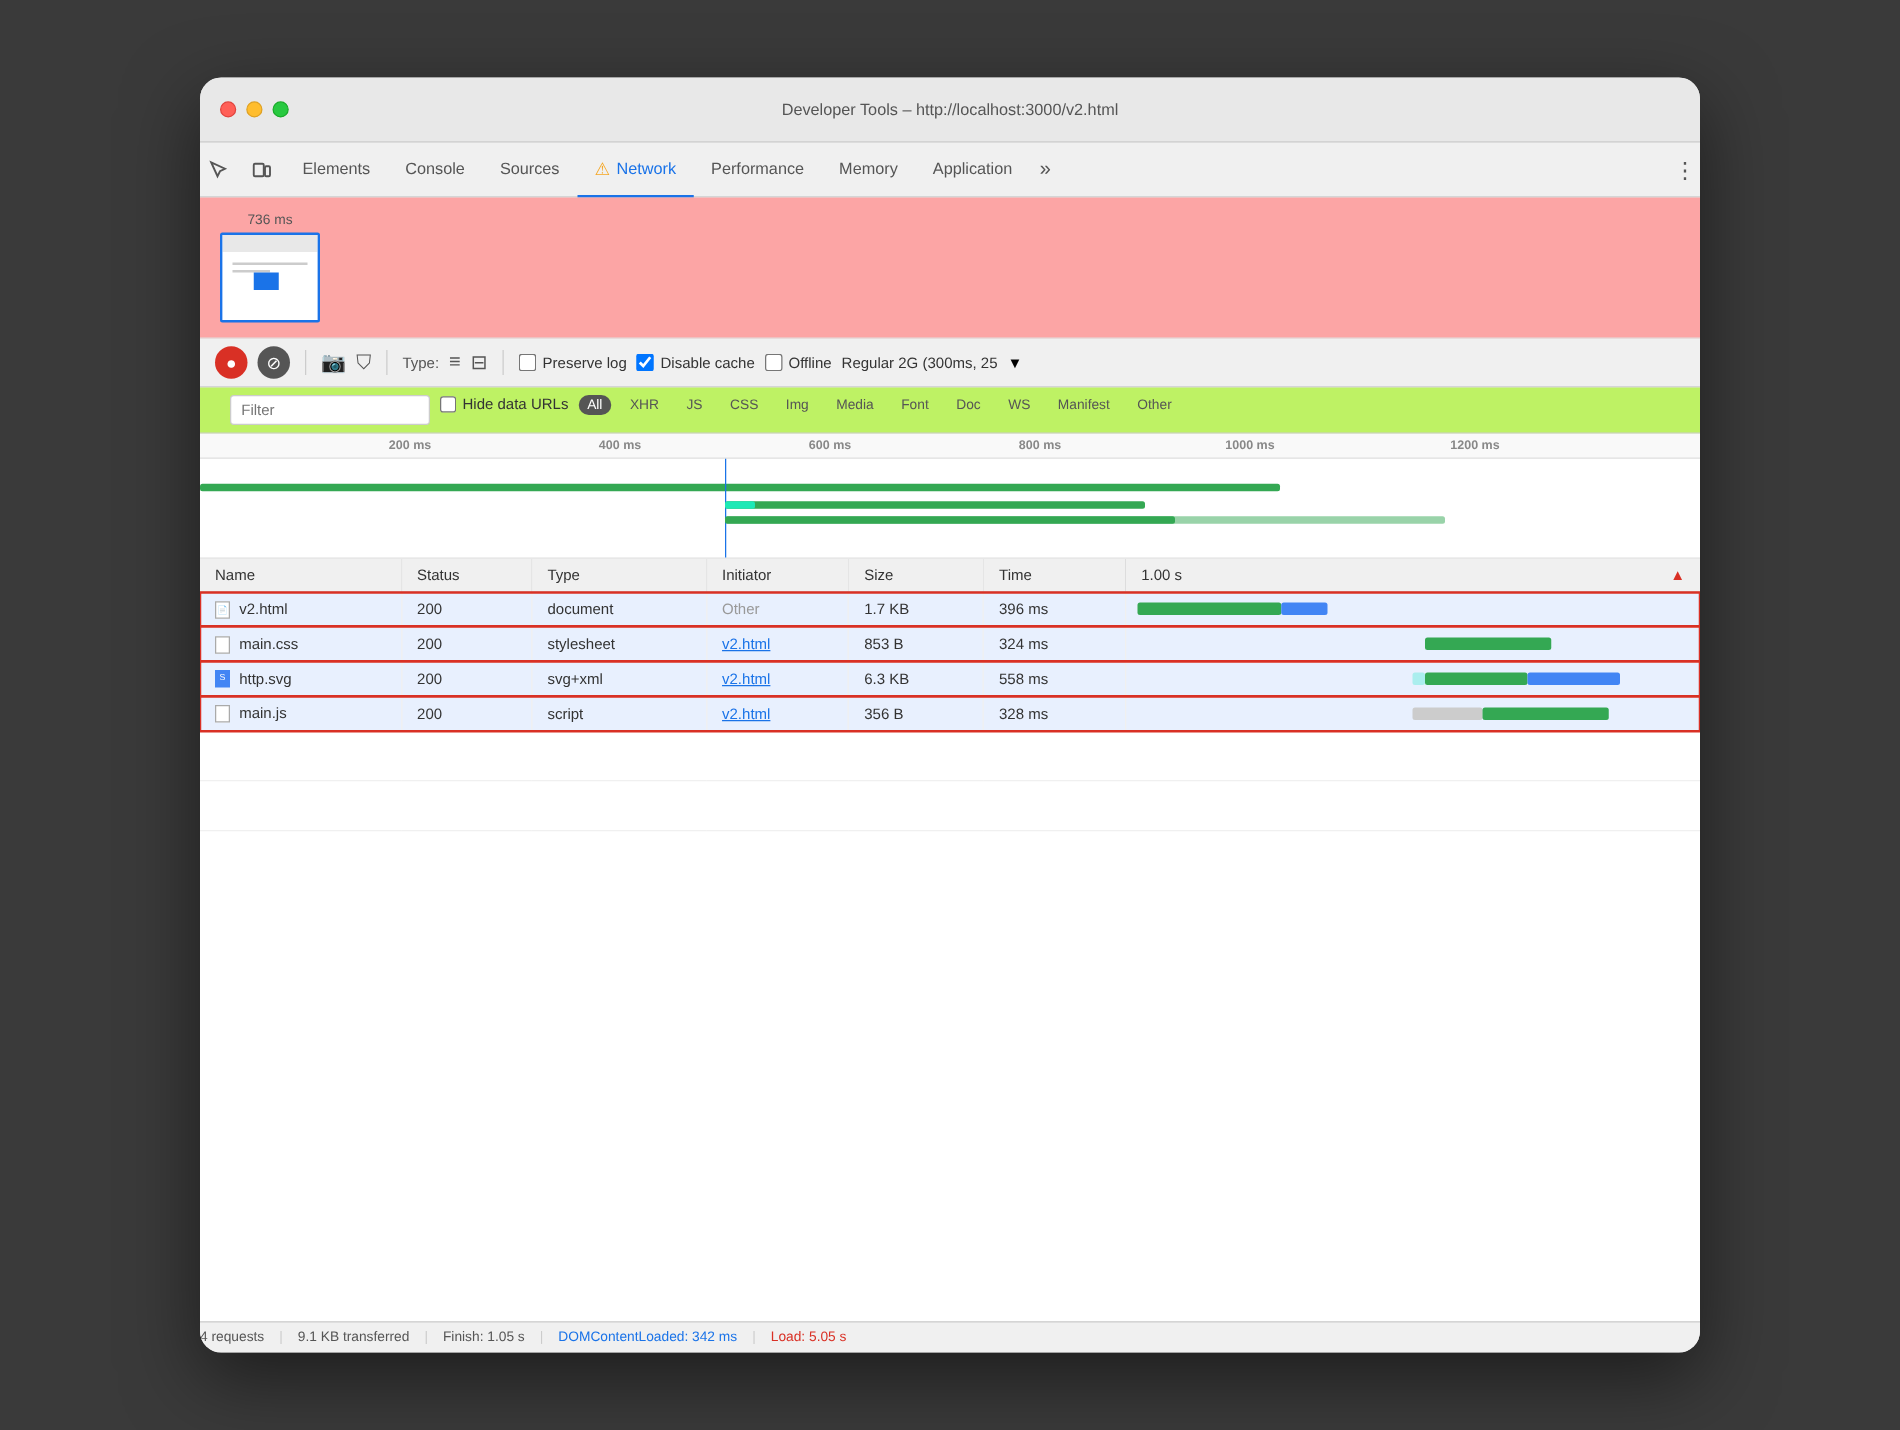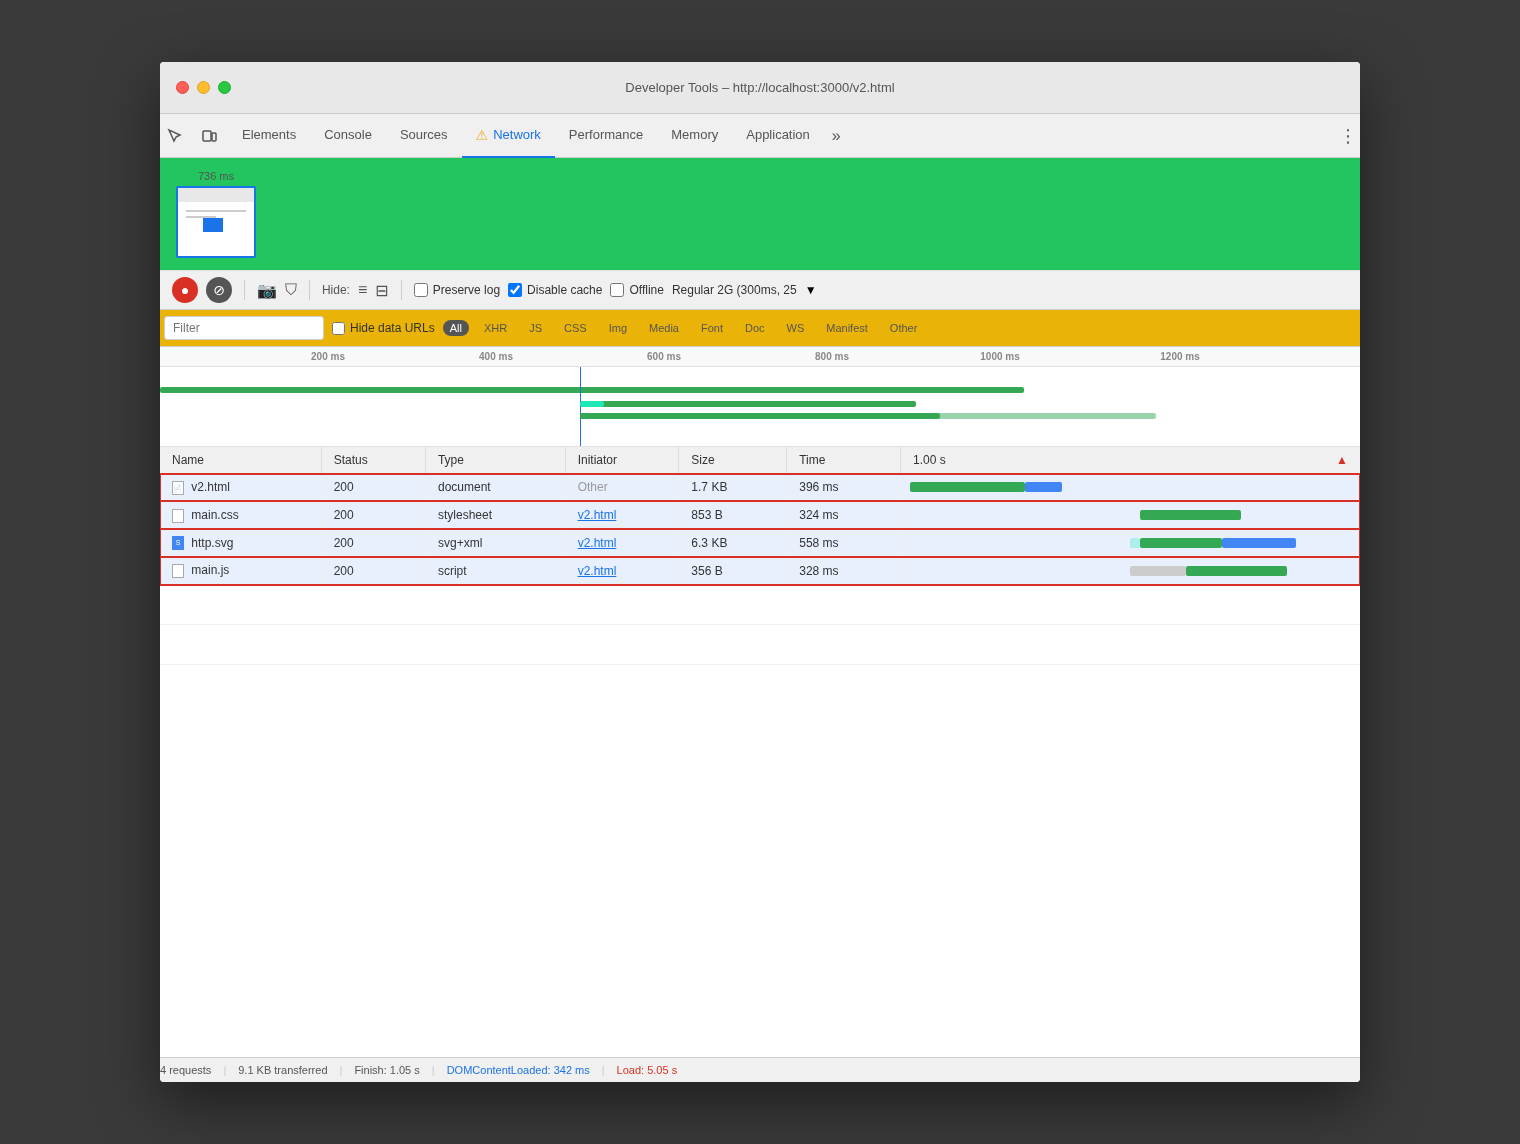--- a/index.html
+++ b/index.html
@@ -8,21 +8,21 @@
       display: flex;
       justify-content: center;
       align-items: center;
       min-height: 100vh;
       font-family: -apple-system, BlinkMacSystemFont, 'Helvetica Neue', Arial, sans-serif;
     }
     .devtools-window {
       width: 1200px;
       height: 1020px;
       background: #f0f0f0;
-      border-radius: 4px;
+      border-radius: 17px;
       overflow: hidden;
       box-shadow: 0 20px 60px rgba(0,0,0,0.5);
       display: flex;
       flex-direction: column;
     }
     
     .title-bar {
       background: #e8e8e8;
       height: 52px;
       display: flex;
@@ -105,21 +105,21 @@
       height: 24px;
       display: flex;
       align-items: center;
       justify-content: center;
       cursor: pointer;
       color: #555;
       font-size: 18px;
     }
     
     .screenshots-area {
-      background: #22c55e;
+      background: #fca5a5;
       padding: 12px 16px;
       border-bottom: 1px solid #e0e0e0;
       display: flex;
       gap: 16px;
       align-items: flex-end;
     }
     .screenshot-item {
       display: flex;
       flex-direction: column;
       align-items: center;
@@ -205,25 +205,25 @@
       gap: 5px;
       font-size: 12px;
       color: #333;
     }
     .toolbar-checkbox-group input[type=checkbox] {
       width: 14px;
       height: 14px;
     }
     
     .filter-bar {
-      background: #eab308;
-      padding: 6px 4px;
+      background: #bef264;
+      padding: 6px 24px;
       border-bottom: 1px solid #ccc;
       display: flex;
-      align-items: center;
+      align-items: flex-start;
       gap: 8px;
       flex-wrap: wrap;
     }
     .filter-input {
       border: 1px solid #ccc;
       border-radius: 3px;
       padding: 4px 8px;
       font-size: 12px;
       width: 160px;
       background: #fff;
@@ -456,21 +456,21 @@
     </div>
   </div>
 
   <div class="toolbar-area">
     <div class="toolbar-btn record-btn" title="Record">●</div>
     <div class="toolbar-btn stop-btn" title="Clear">⊘</div>
     <div class="toolbar-sep"></div>
     <div class="camera-btn">📷</div>
     <div class="view-icon">⛉</div>
     <div class="toolbar-sep"></div>
-    <span class="toolbar-label">Hide:</span>
+    <span class="toolbar-label">Type:</span>
     <div class="view-icon">≡</div>
     <div class="view-icon">⊟</div>
     <div class="toolbar-sep"></div>
     <label class="toolbar-checkbox-group">
       <input type="checkbox" style="">
       <span>Preserve log</span>
     </label>
     <label class="toolbar-checkbox-group">
       <input type="checkbox" checked="" style="">
       <span>Disable cache</span>

